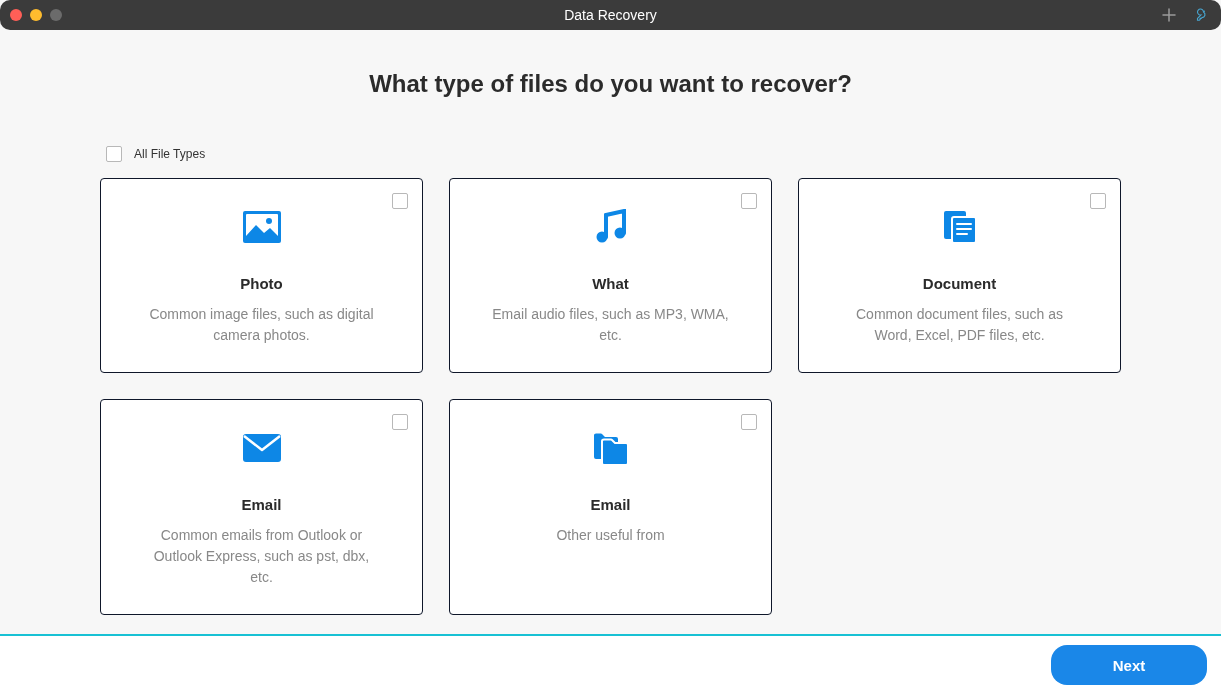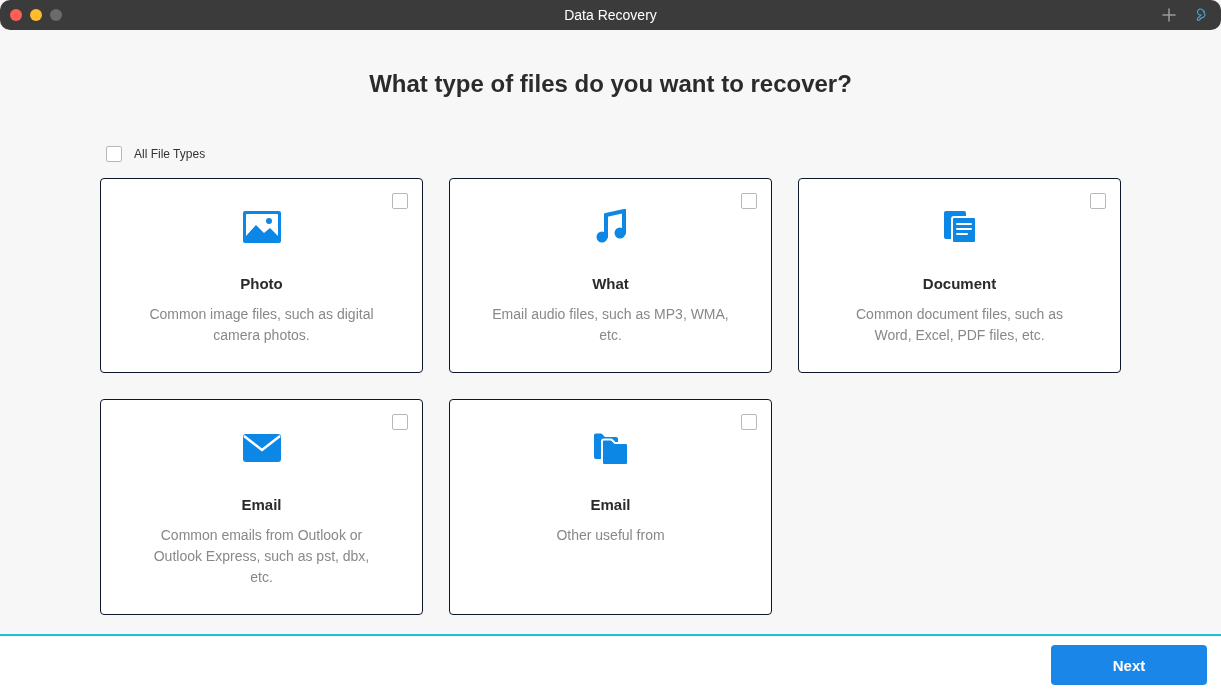--- a/index.html
+++ b/index.html
@@ -127,21 +127,21 @@
       background: #fff;
       display: flex;
       align-items: center;
       justify-content: flex-end;
       padding: 0 14px;
     }
     .next-btn {
       background: #1a87e8;
       color: #fff;
       border: none;
-      border-radius: 4px;
+      border-radius: 16px;
       width: 156px;
       height: 40px;
       font-size: 15px;
       font-weight: 600;
       cursor: pointer;
     }
   </style>
 </head>
 <body>
 

